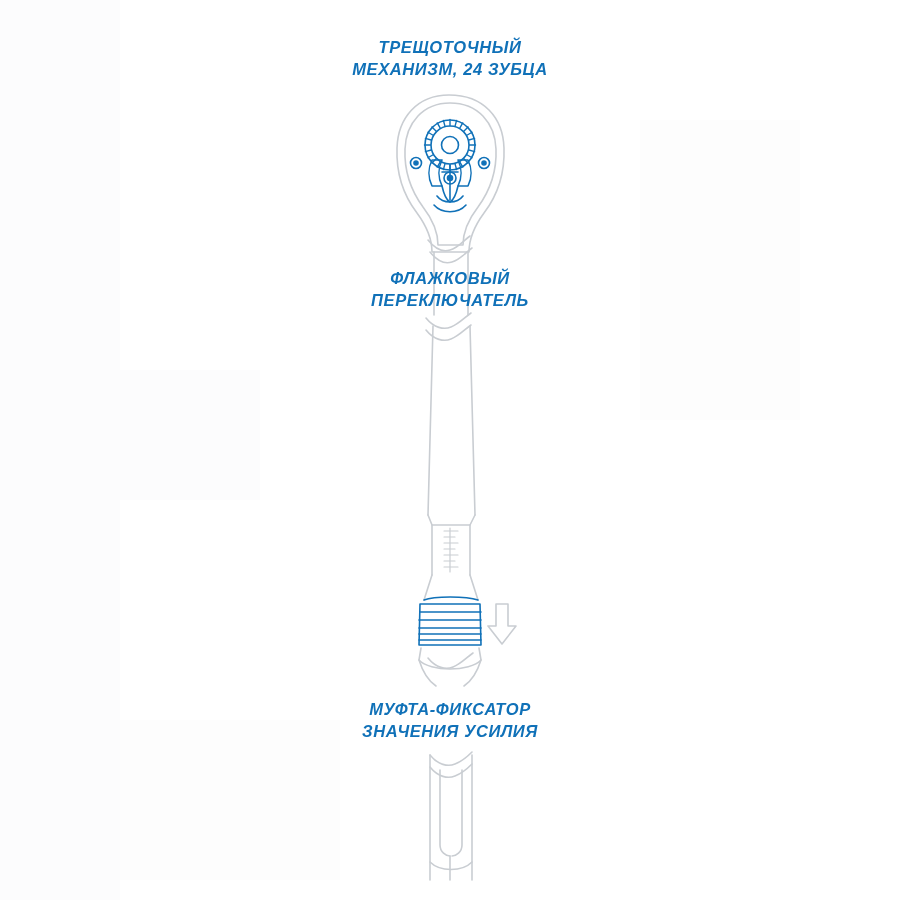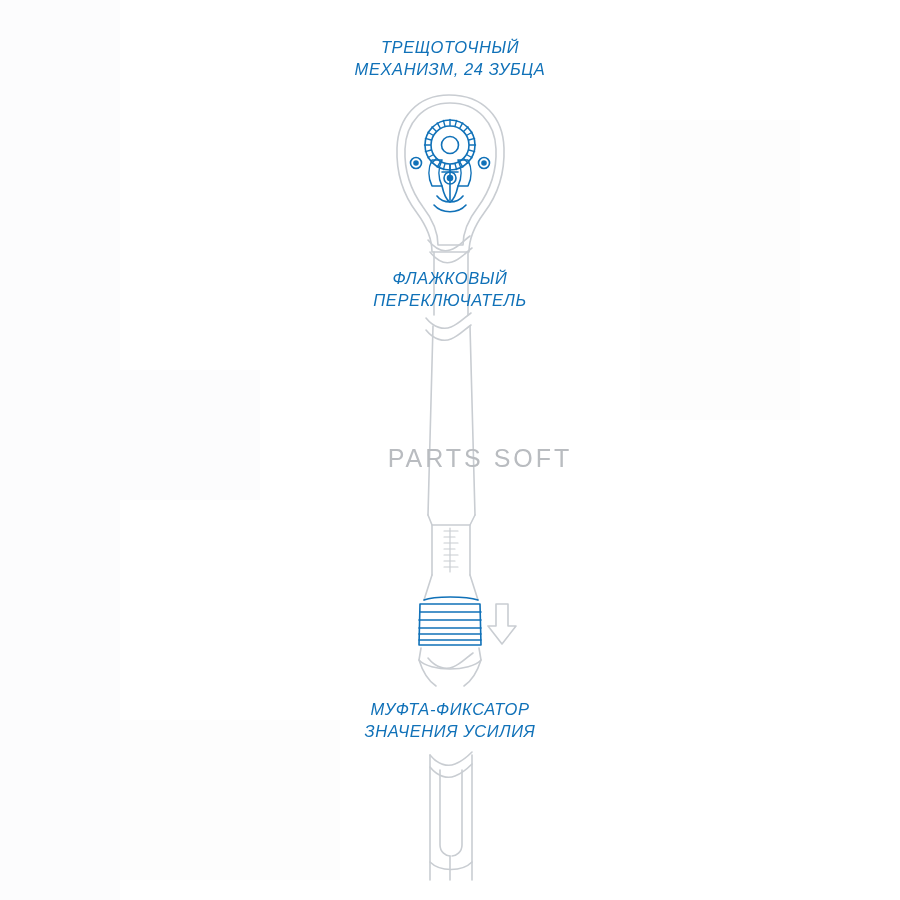--- a/index.html
+++ b/index.html
@@ -14,21 +14,21 @@
     position: relative;
     width: 900px;
     height: 900px;
     background: #ffffff;
     overflow: hidden;
   }
   .label {
     position: absolute;
     text-align: center;
     font-family: "Liberation Sans", sans-serif;
-    font-weight: normal;
+    font-weight: bold;
     font-style: italic;
     font-size: 16.5px;
     line-height: 22px;
     letter-spacing: 0.6px;
     color: #1071b8;
     white-space: pre-line;
     user-select: none;
   }
   #label-ratchet {
     left: 270px;
@@ -212,15 +212,14 @@
 
   <div class="label" id="label-ratchet">ТРЕЩОТОЧНЫЙ
 МЕХАНИЗМ, 24 ЗУБЦА</div>
 
   <div class="label" id="label-coupling">МУФТА-ФИКСАТОР
 ЗНАЧЕНИЯ УСИЛИЯ</div>
 
   <div class="label" id="label-switch">ФЛАЖКОВЫЙ
 ПЕРЕКЛЮЧАТЕЛЬ</div>
 
-  <div id="watermark">PARTS  SOFT</div>
 
 </div>
 
 </body></html>

